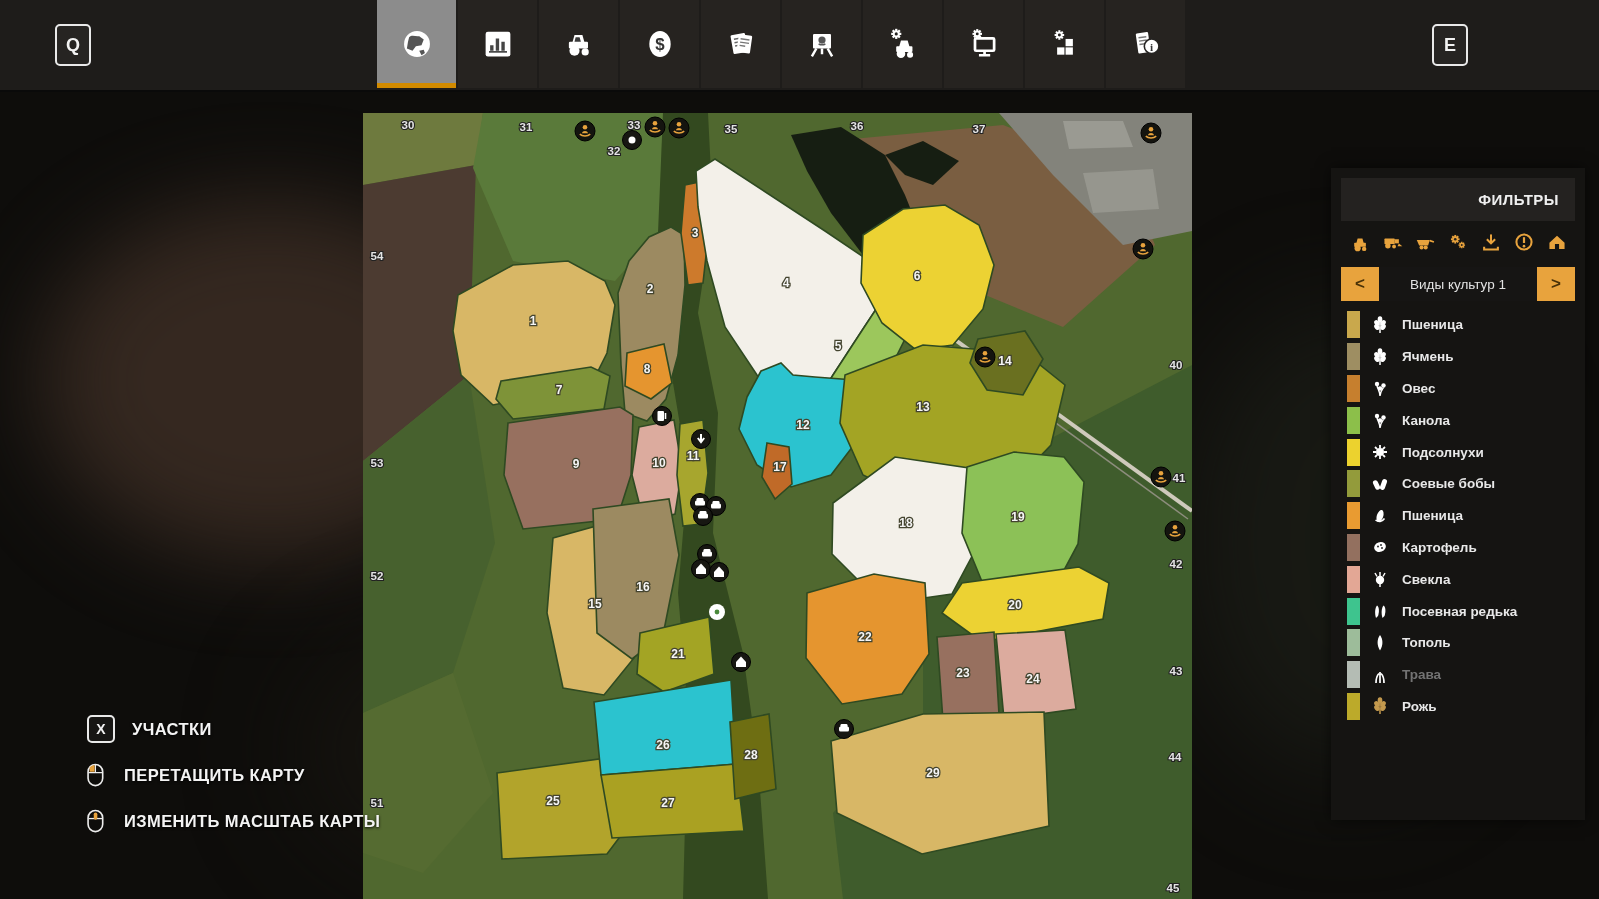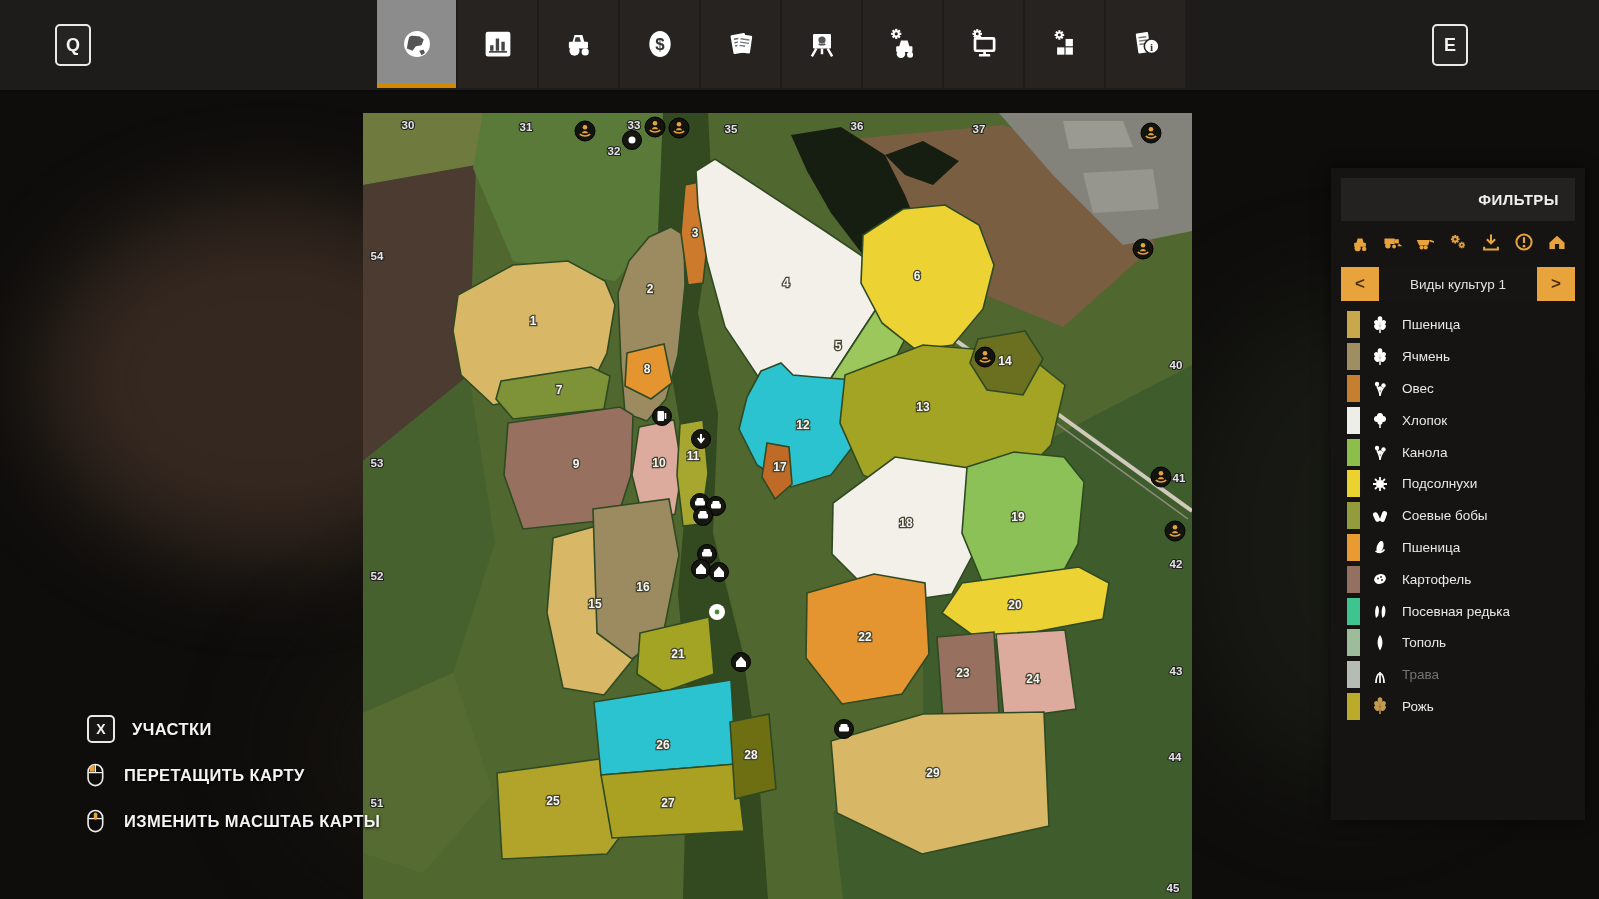--- a/index.html
+++ b/index.html
@@ -32,21 +32,21 @@
     background:rgba(22,21,19,.97);box-shadow:0 0 14px rgba(0,0,0,.6);text-align:right;}
   .panel-head{background:#242220;margin:10px 10px 0 10px;padding:13px 16px;}
   .panel-title{color:#efefef;font-size:15px;letter-spacing:.5px;font-weight:bold;}
   .ficons{display:flex;gap:9px;align-items:center;padding:10px 16px 6px 16px;}
   .ficon{width:24px;height:22px;display:flex;align-items:center;justify-content:center;cursor:pointer;}
   .ficon svg{width:24px;height:22px;}
   .selector{display:flex;height:34px;margin:8px 10px 6px 10px;}
   .sel-btn{width:38px;background:#e8a33d;color:#4a3208;font-weight:bold;font-size:17px;
     display:flex;align-items:center;justify-content:center;cursor:pointer;}
   .sel-mid{flex:1;background:#161514;color:#e2e2e2;font-size:13.5px;display:flex;align-items:center;justify-content:center;}
-  .legend{padding:2px 0 0 0;}
+  .legend{padding:2px 0 0 0;font-weight:bold;}
   .lrow{display:flex;align-items:center;height:31.8px;}
   .lswatch{width:13px;height:27px;margin-left:16px;flex:none;}
   .licon{width:22px;height:20px;margin-left:9px;flex:none;display:flex;align-items:center;justify-content:center;}
   .licon svg{width:20px;height:20px;}
   .llabel{color:#e8e8e8;font-size:13.5px;margin-left:11px;white-space:nowrap;}
   .llabel.dim{color:#737373;}
 
   
   .controls{position:absolute;left:84px;top:712px;z-index:6;}
   .crow{display:flex;align-items:center;margin-bottom:12px;height:34px;}
@@ -544,35 +544,20 @@
                 <circle cx="7" cy="6" r="2.2"></circle>
                 <circle cx="13.5" cy="7.5" r="2.2"></circle>
                 <circle cx="10" cy="10.5" r="2.2"></circle>
                 <path d="M10 18c0-4-2-7-3-10M10 18c0-4 2.5-7 3.5-8.5" stroke="#fff" stroke-width="1.4" fill="none"></path>
               </g>
             </svg>
           </span>
           <span class="llabel">Овес</span>
         </div>
         <div class="lrow">
-          <span class="lswatch" style="background:#eeeee8"></span>
-          <span class="licon">
-            <svg viewBox="0 0 20 20" xmlns="http://www.w3.org/2000/svg">
-              <g fill="#fff">
-                <circle cx="7" cy="9" r="3"></circle>
-                <circle cx="13" cy="9" r="3"></circle>
-                <circle cx="10" cy="6" r="3"></circle>
-                <circle cx="10" cy="12" r="2.6"></circle>
-                <path d="M10 13v5" stroke="#fff" stroke-width="1.5"></path>
-              </g>
-            </svg>
-          </span>
-          <span class="llabel">Хлопок</span>
-        </div>
-        <div class="lrow">
           <span class="lswatch" style="background:#8cbf4a"></span>
           <span class="licon">
             <svg viewBox="0 0 20 20" xmlns="http://www.w3.org/2000/svg">
               <g fill="#fff">
                 <circle cx="7" cy="6" r="2.2"></circle>
                 <circle cx="13.5" cy="7.5" r="2.2"></circle>
                 <circle cx="10" cy="10.5" r="2.2"></circle>
                 <path d="M10 18c0-4-2-7-3-10M10 18c0-4 2.5-7 3.5-8.5" stroke="#fff" stroke-width="1.4" fill="none"></path>
               </g>
             </svg>
@@ -621,20 +606,32 @@
             <svg viewBox="0 0 20 20" xmlns="http://www.w3.org/2000/svg">
               <g fill="#fff">
                 <ellipse cx="10" cy="10" rx="6" ry="4.8" transform="rotate(-20 10 10)"></ellipse>
                 <circle cx="8" cy="9.5" r=".95" fill="#222"></circle>
                 <circle cx="12" cy="11" r=".95" fill="#222"></circle>
                 <circle cx="11" cy="8" r=".95" fill="#222"></circle>
               </g>
             </svg>
           </span>
           <span class="llabel">Картофель</span>
+        </div>
+        <div class="lrow">
+          <span class="lswatch" style="background:#e3a795"></span>
+          <span class="licon">
+            <svg viewBox="0 0 20 20" xmlns="http://www.w3.org/2000/svg">
+              <g fill="#fff">
+                <circle cx="10" cy="11" r="4.2"></circle>
+                <path d="M10 15v3M7 7.5l-2-3.5M10 7V3M13 7.5l2-3.5" stroke="#fff" stroke-width="1.5" fill="none"></path>
+              </g>
+            </svg>
+          </span>
+          <span class="llabel">Свекла</span>
         </div>
         <div class="lrow">
           <span class="lswatch" style="background:#3ec48e"></span>
           <span class="licon">
             <svg viewBox="0 0 20 20" xmlns="http://www.w3.org/2000/svg">
               <g fill="#fff">
                 <path d="M7 4.5c2 1 2.6 6 1 10.5l-2 2c-1.5-4.5-1-10.5 1-12.5z"></path>
                 <path d="M13.5 4.5c2 1 2.6 6 1 10.5l-2 2c-1.5-4.5-1-10.5 1-12.5z"></path>
               </g>
             </svg>

